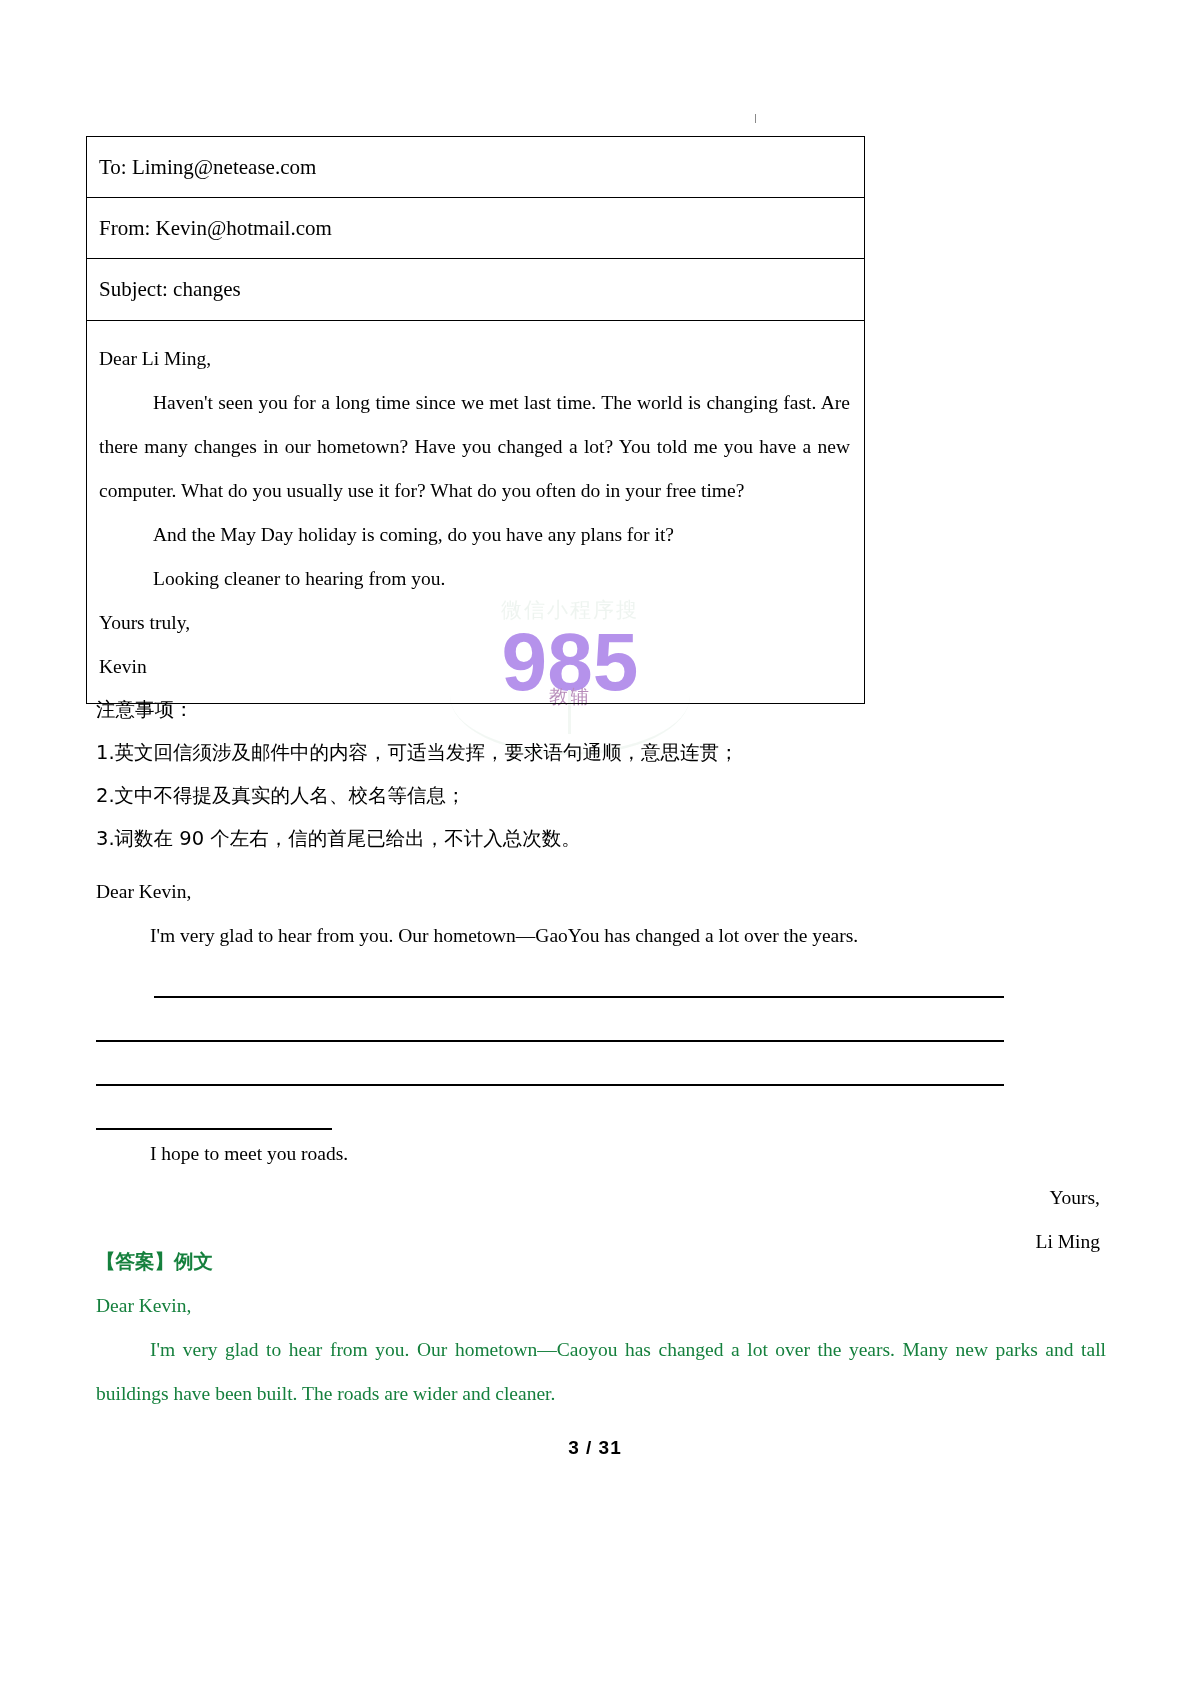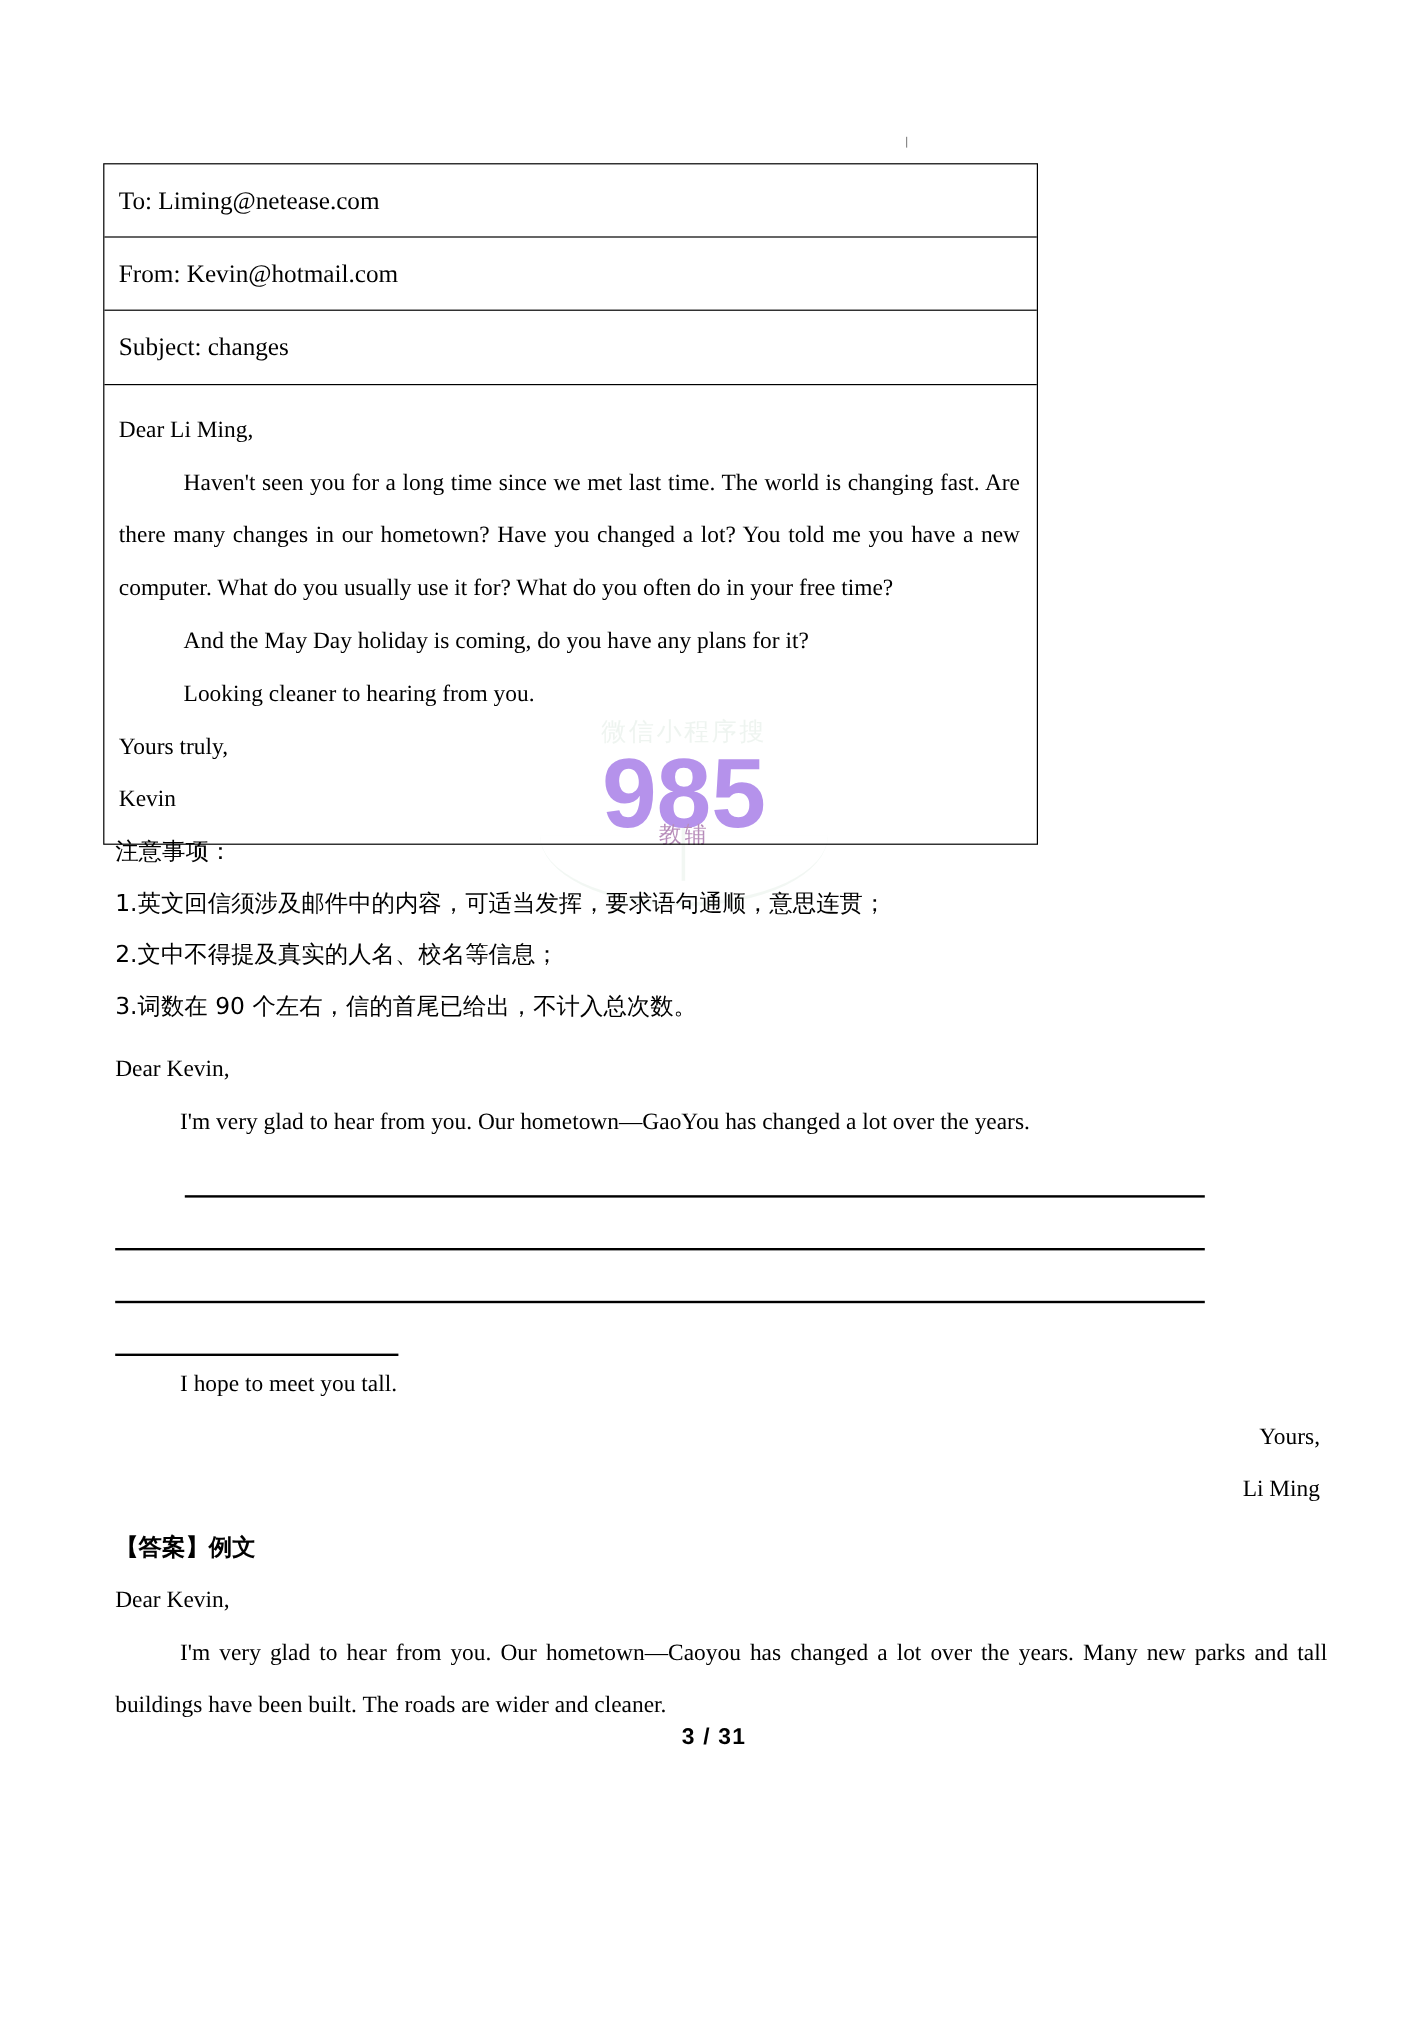--- a/index.html
+++ b/index.html
@@ -192,23 +192,23 @@
     font-size: 19.5px;
     line-height: 44px;
   }
   .closing .indent { text-indent: 54px; }
   .closing .right-align { text-align: right; padding-right: 6px; }
 
   
   .answer {
     position: absolute;
     left: 96px;
-    top: 1268px;
+    top: 1240px;
     width: 1010px;
-    color: #000000;
+    color: #15803d;
     z-index: 2;
   }
   .answer p {
     margin: 0;
     font-size: 19.5px;
     line-height: 44px;
     text-align: justify;
   }
   .answer .ans-head {
     font-family: "DejaVu Sans", "Liberation Serif", sans-serif;
@@ -285,21 +285,21 @@
       </div>
     <div class="bl bl-3">
         <span></span>
       </div>
     <div class="bl bl-4">
         <span></span>
       </div>
   </div>
 
   <div class="closing">
-    <p class="indent">I hope to meet you tall.</p>
+    <p class="indent">I hope to meet you roads.</p>
     <p class="right-align">Yours,</p>
     <p class="right-align">Li Ming</p>
   </div>
 
   <div class="answer">
     <p class="ans-head">【答案】例文</p>
     <p>Dear Kevin,</p>
     <p class="indent">I'm very glad to hear from you. Our hometown—Caoyou has changed a lot over the years. Many new parks and tall buildings have been built. The roads are wider and cleaner.</p>
   </div>
 

